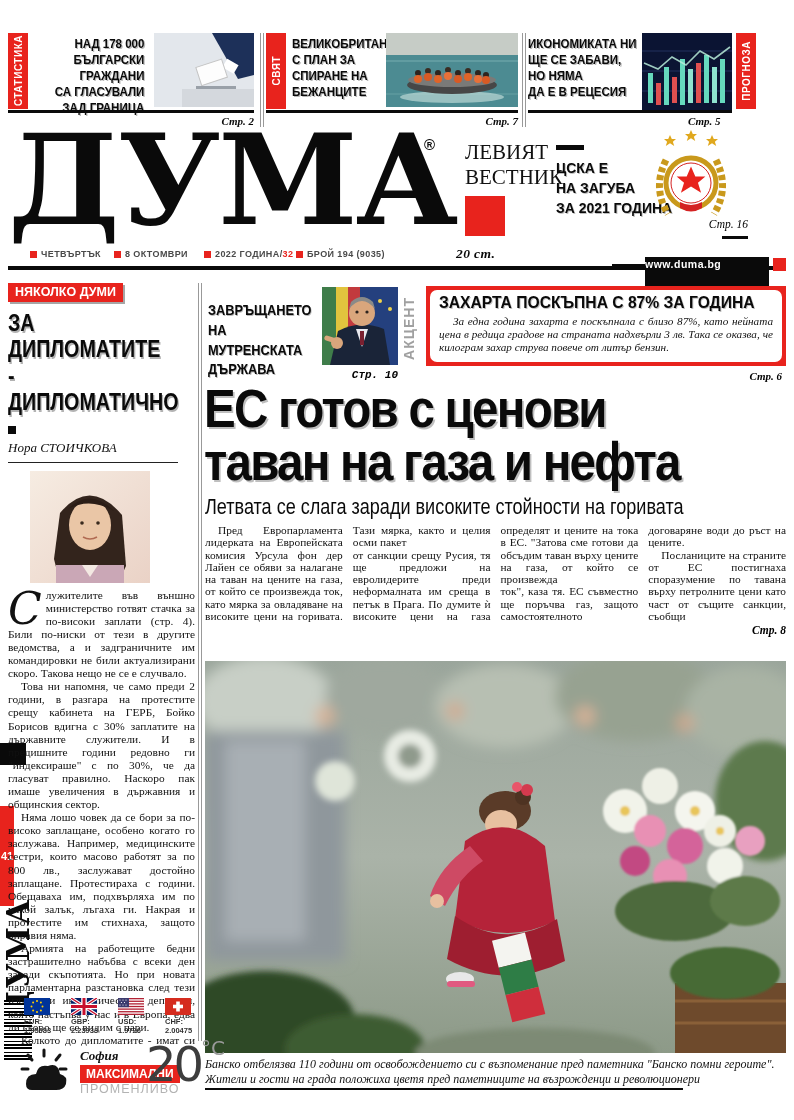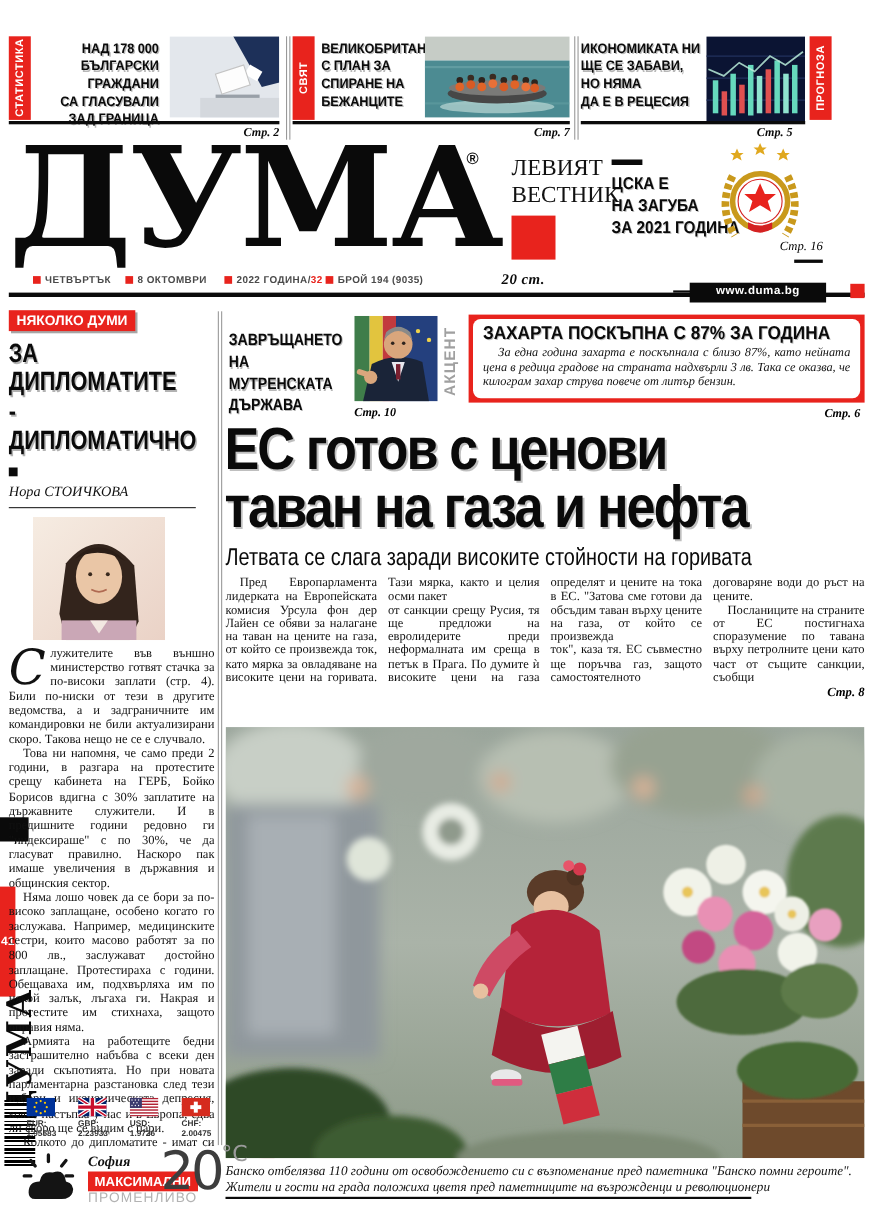--- a/index.html
+++ b/index.html
@@ -40,41 +40,41 @@
 
   
   .datebar { left:8px; top:249px; width:778px; height:14px; font-size:9px; font-weight:bold; color:#4a4a4a; letter-spacing:.4px; }
   .d-item { position:absolute; top:0; display:flex; align-items:center; gap:4px; }
   .d-item::before { content:""; width:7px; height:7px; background:#e8231d; display:inline-block; }
   .d-red { color:#e8231d; }
   .d-price { position:absolute; left:448px; top:-3px; font-family:"Liberation Serif", serif; font-style:italic; font-weight:bold; font-size:13.5px; color:#0a0a0a; }
   .mainrule { left:8px; top:266px; width:778px; height:4px; background:#0a0a0a; }
   .sitebar { left:612px; top:257px; width:174px; height:15px; }
   .sitebar .line { position:absolute; left:0; top:7px; width:35px; height:2px; background:#0a0a0a; }
-  .sitebar .box { position:absolute; left:15px; top:0; width:124px; height:18px; background:#0a0a0a; color:#fff; font-weight:bold; font-size:10.5px; text-align:center; line-height:15px; letter-spacing:.5px; }
+  .sitebar .box { position:absolute; left:33px; top:0; width:124px; height:32px; background:#0a0a0a; color:#fff; font-weight:bold; font-size:10.5px; text-align:left; line-height:15px; letter-spacing:.5px; }
   .sitebar .sq { position:absolute; right:0; top:1px; width:13px; height:13px; background:#e8231d; }
 
   
   .opinion { left:8px; top:282px; width:187px; }
   .op-label { display:inline-block; background:#e8231d; color:#fff; font-weight:bold; font-size:12.5px; padding:2px 7px 3px; box-shadow:2px 2px 0 rgba(0,0,0,.35); }
   .op-title { margin-top:8px; font-weight:bold; font-size:24px; line-height:1.1; transform:scaleX(.82); transform-origin:0 0; white-space:pre-line; text-shadow:1.6px 1.6px 0 rgba(0,0,0,.3); color:#0a0a0a; }
   .op-bullet { width:8px; height:8px; background:#0a0a0a; margin:10px 0 6px; }
   .op-author { font-family:"Liberation Serif", serif; font-style:italic; font-size:13px; color:#111; }
   .op-rule { border-top:1.5px solid #222; margin:6px 0 8px; width:170px; }
   .op-photo { width:120px; height:112px; margin-left:22px; overflow:hidden; }
   .op-text { margin-top:6px; font-family:"Liberation Serif", serif; font-size:11.4px; line-height:13.1px; text-align:justify; color:#111; height:462px; overflow:hidden; }
   .op-text p { text-indent:13px; }
   .op-text p.first { text-indent:0; }
   .dropcap { float:left; font-family:"DejaVu Serif", serif; font-style:italic; font-size:44px; line-height:36px; padding:2px 4px 0 0; }
   .coldiv { left:198px; top:283px; width:4px; height:758px; border-left:1px solid #999; border-right:1px solid #999; }
 
   
   .accent-title { left:208px; top:300px; width:126px; font-weight:bold; font-size:15px; line-height:1.32; transform:scaleX(.85); transform-origin:0 0; white-space:pre-line; color:#0a0a0a; text-shadow:1px 1px 0 rgba(0,0,0,.28); }
   .accent-img { left:322px; top:287px; width:76px; height:78px; overflow:hidden; }
-  .accent-page { left:322px; top:369px; width:76px; text-align:left; font-family:Liberation Serif, serif; font-style:italic; font-weight:bold; font-size:11px; }
+  .accent-page { left:322px; top:369px; width:76px; text-align:right; font-family:Liberation Mono, monospace; font-style:italic; font-weight:bold; font-size:11px; }
   .accent-label { left:398px; top:290px; width:22px; height:76px; display:flex; align-items:center; justify-content:center; }
   .accent-label span { writing-mode:vertical-rl; transform:rotate(180deg); color:#a0a0a0; font-weight:600; font-size:14px; letter-spacing:1px; }
   .banner { left:426px; top:286px; width:360px; height:80px; background:#e8231d; padding:4px; }
   .banner-in { background:#fff; border-radius:7px; height:72px; padding:3px 9px; overflow:hidden; }
   .banner-head { font-weight:bold; font-size:17px; transform:scaleX(.92); transform-origin:0 0; white-space:nowrap; color:#0a0a0a; text-shadow:1px 1px 0 rgba(0,0,0,.25); }
   .banner-body { font-family:"Liberation Serif", serif; font-style:italic; font-size:11.2px; line-height:13px; text-align:justify; text-indent:14px; margin-top:2px; color:#111; }
   .banner-page { left:426px; top:370px; width:356px; text-align:right; font-family:"Liberation Serif", serif; font-style:italic; font-weight:bold; font-size:11px; }
 
   
   .headline { left:204px; top:382px; width:640px; font-weight:bold; font-size:54px; line-height:53px; letter-spacing:-2px; white-space:pre-line; transform:scaleX(.88); transform-origin:0 0; color:#0a0a0a; text-shadow:2px 2px 0 rgba(0,0,0,.25); }

